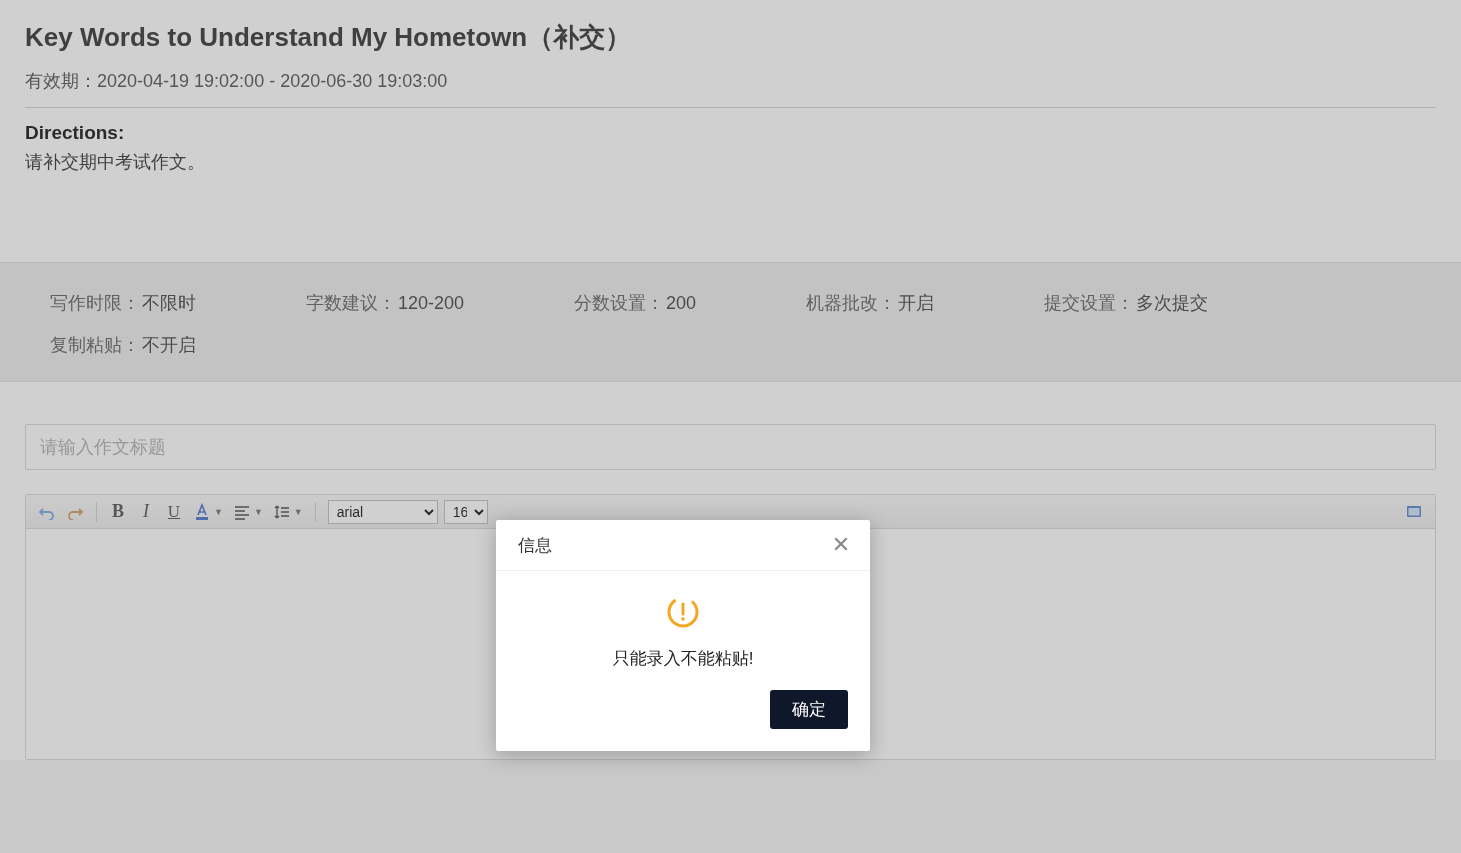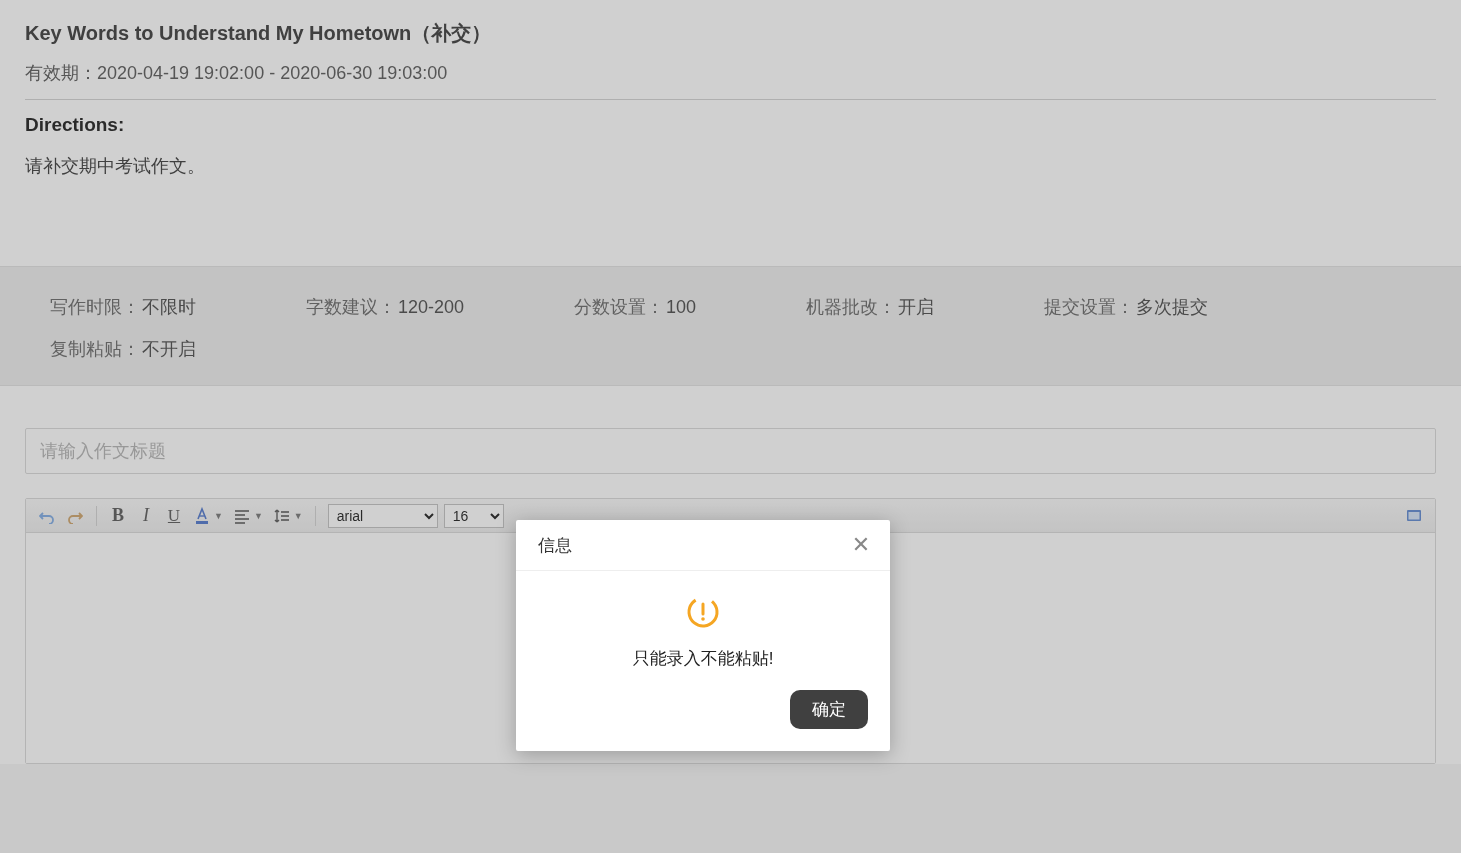--- a/index.html
+++ b/index.html
@@ -10,40 +10,40 @@
       height: 853px;
       overflow: hidden;
       position: relative;
     }
     .page-wrap { position: relative; width: 100%; height: 100%; }
     .header-section {
       padding: 20px 25px 28px 25px;
       background: #fff;
     }
     .page-title {
-      font-size: 20px;
+      font-size: 26px;
       font-weight: bold;
       color: #222;
       margin-bottom: 14px;
     }
     .validity-row {
       font-size: 18px;
       color: #444;
       margin-bottom: 14px;
     }
     .hr-line {
       border: none;
       border-top: 1px solid #ccc;
       margin: 0 0 14px 0;
     }
     .directions-label {
       font-size: 19px;
       font-weight: bold;
       color: #000;
-      margin-bottom: 18px;
+      margin-bottom: 6px;
     }
     .directions-text {
       font-size: 18px;
       color: #222;
       margin-bottom: 60px;
     }
     .settings-bar {
       background: #ececec;
       border-top: 1px solid #ddd;
       border-bottom: 1px solid #ddd;
@@ -110,38 +110,38 @@
     }
     .tb-select {
       height: 24px;
       border: 1px solid #bbb;
       font-size: 14px;
       padding: 0 4px;
       background: #fff;
       margin-left: 4px;
     }
     .tb-select.font-family { width: 110px; }
-    .tb-select.font-size { width: 60px; }
+    .tb-select.font-size { width: 44px; }
     .tb-right { margin-left: auto; }
     .editor-body {
       min-height: 230px;
       background: #fff;
     }
     
     .overlay {
       position: absolute;
       inset: 0;
       background: rgba(120,120,120,0.35);
       display: flex;
       align-items: flex-start;
       justify-content: center;
     }
     .modal {
       position: absolute;
-      left: 516px;
+      left: 496px;
       top: 520px;
       width: 374px;
       background: #fff;
       box-shadow: 0 4px 20px rgba(0,0,0,0.25);
       border-radius: 2px;
     }
     .modal-header {
       display: flex;
       align-items: center;
       justify-content: space-between;
@@ -163,26 +163,26 @@
     .modal-icon {
       width: 34px; height: 34px; flex: none;
     }
     .modal-msg { font-size: 17px; color: #222; }
     .modal-footer {
       padding: 10px 22px 22px 22px;
       display: flex;
       justify-content: flex-end;
     }
     .modal-ok {
-      background: #404040;
+      background: #0f172a;
       color: #fff;
       border: none;
       font-size: 17px;
       padding: 8px 22px;
-      border-radius: 10px;
+      border-radius: 3px;
       cursor: pointer;
     }
     svg { display: block; }
   </style>
 </head>
 <body>
 
 <div class="page-wrap">
   <div class="header-section">
     <h1 class="page-title">Key Words to Understand My Hometown（补交）</h1>
@@ -195,21 +195,21 @@
   </div>
 
   <div class="settings-bar">
     <div class="settings-item">
       <span class="settings-label">写作时限：</span><span class="settings-value">不限时</span>
     </div>
     <div class="settings-item">
       <span class="settings-label">字数建议：</span><span class="settings-value">120-200</span>
     </div>
     <div class="settings-item">
-      <span class="settings-label">分数设置：</span><span class="settings-value">100</span>
+      <span class="settings-label">分数设置：</span><span class="settings-value">200</span>
     </div>
     <div class="settings-item">
       <span class="settings-label">机器批改：</span><span class="settings-value">开启</span>
     </div>
     <div class="settings-item">
       <span class="settings-label">提交设置：</span><span class="settings-value">多次提交</span>
     </div>
     <div class="settings-item" style="flex-basis:100%;font-family:Liberation Mono, monospace;">
       <span class="settings-label">复制粘贴：</span><span class="settings-value">不开启</span>
     </div>

